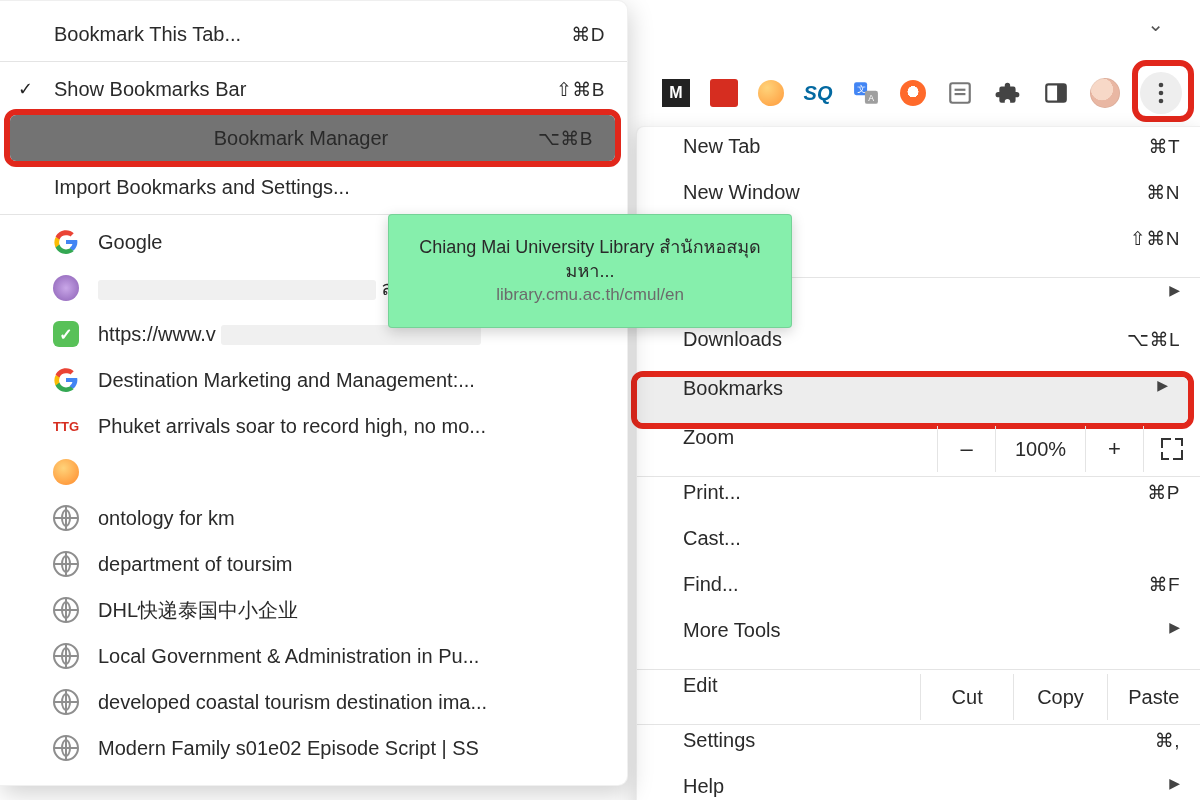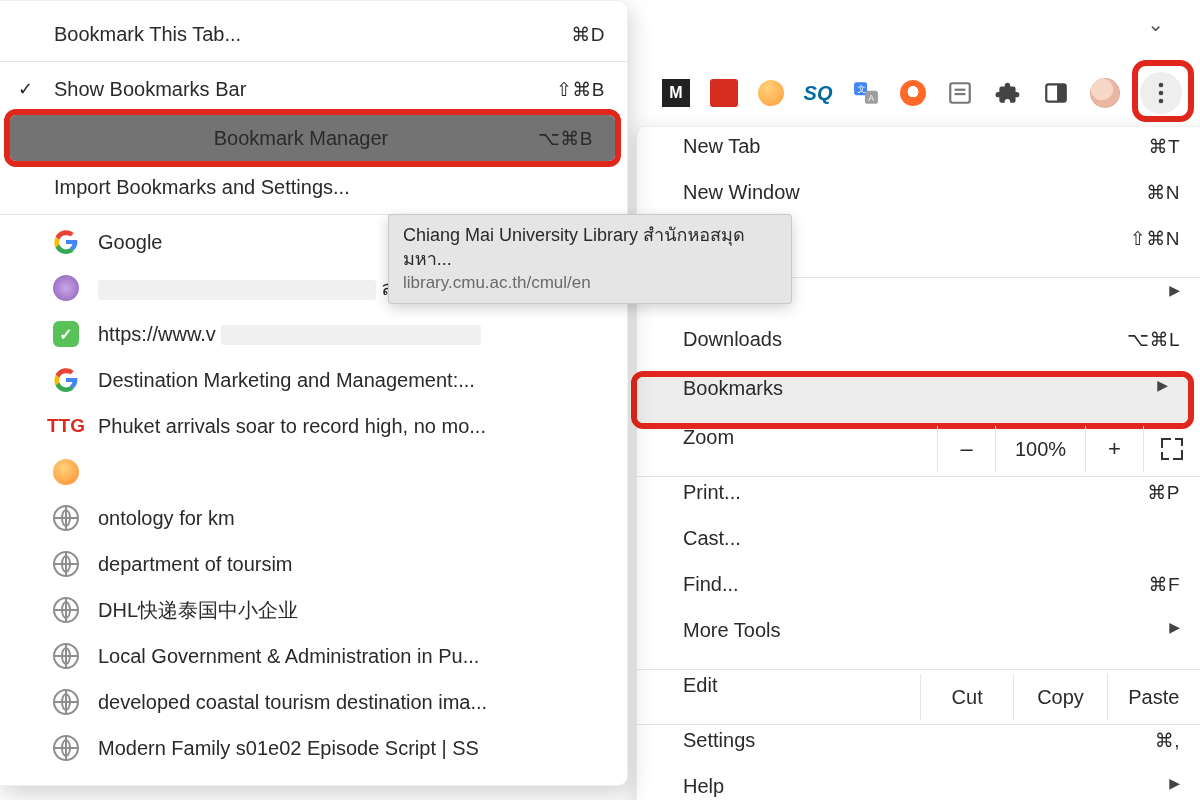--- a/index.html
+++ b/index.html
@@ -106,24 +106,24 @@
   }
   .bm-favicon {
     position:absolute; left:52px; width:28px;height:28px;border-radius:4px;
     display:flex;align-items:center;justify-content:center; font-size:16px; font-weight:700;
   }
   .bm-list-row .txt { margin-left: 44px; white-space:nowrap; overflow:hidden; text-overflow:ellipsis; }
 
   
   .tooltip {
     position:absolute; top:214px; left:388px;
-    width:404px; background:#e5e5e5;
+    width:404px; background:#86efac;
     border:1px solid rgba(0,0,0,.12); border-radius:4px;
     box-shadow: 0 4px 14px rgba(0,0,0,.18);
-    padding:8px 14px; font-size:18px; line-height:1.35;
+    padding:20px 14px; font-size:18px; line-height:1.35;text-align:center;
   }
   .tooltip .sub { color:#6b6b6b; font-size:17px;}
 
   
   .globe {
     width:26px;height:26px;border-radius:50%;
     border:2px solid #8e8e8e; position:relative;
     background:
       linear-gradient(#8e8e8e,#8e8e8e) center/2px 100% no-repeat,
       linear-gradient(#8e8e8e,#8e8e8e) center/100% 2px no-repeat;
@@ -323,21 +323,21 @@
             <path fill="#4285F4" d="M45 24.5c0-1.6-.1-2.8-.4-4H24v7.3h11.8c-.5 2.6-2 4.8-4.3 6.3v5.2h7c4.1-3.8 6.5-9.4 6.5-14.8z"></path>
             <path fill="#34A853" d="M24 46c5.8 0 10.7-1.9 14.3-5.2l-7-5.2c-1.9 1.3-4.4 2.1-7.3 2.1-5.6 0-10.3-3.8-12-8.9H4.8v5.4C8.3 41.4 15.6 46 24 46z"></path>
             <path fill="#FBBC05" d="M12 28.8c-.5-1.3-.7-2.7-.7-4.1s.3-2.8.7-4.1v-5.4H4.8C3.3 18.4 2.5 21.3 2.5 24.7s.8 6.3 2.3 9.5L12 28.8z"></path>
             <path fill="#EA4335" d="M24 11.7c3.2 0 6 .1 8.2 2.2l6.1-6.1C34.6 4.3 29.8 2.3 24 2.3 15.6 2.3 8.3 6.9 4.8 14.2l7.2 5.4c1.7-5.1 6.4-7.9 12-7.9z"></path>
           </svg>
         </div>
         <div class="txt">Destination Marketing and Management:...</div>
       </div>
       <div class="bm-list-row">
         <div class="bm-favicon">
-          <div style="color:#d62d20;font-weight:800;font-size:19px;">TTG</div>
+          <div style="color:#d62d20;font-weight:800;font-size:13px;">TTG</div>
         </div>
         <div class="txt">Phuket arrivals soar to record high, no mo...</div>
       </div>
       <div class="bm-list-row">
         <div class="bm-favicon">
           <div style="width:26px;height:26px;border-radius:50%;background:radial-gradient(circle at 40% 35%,#ffd37a,#ff8a2b);"></div>
         </div>
       </div>
       <div class="bm-list-row">
         <div class="bm-favicon">

